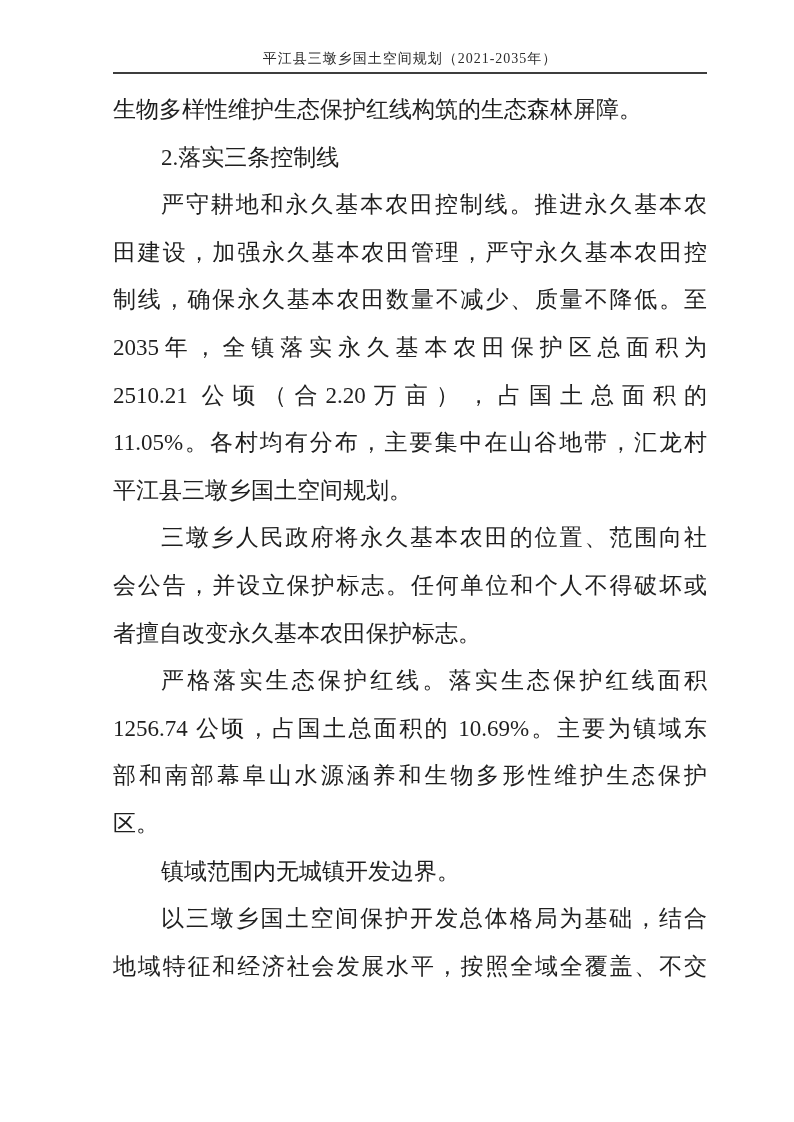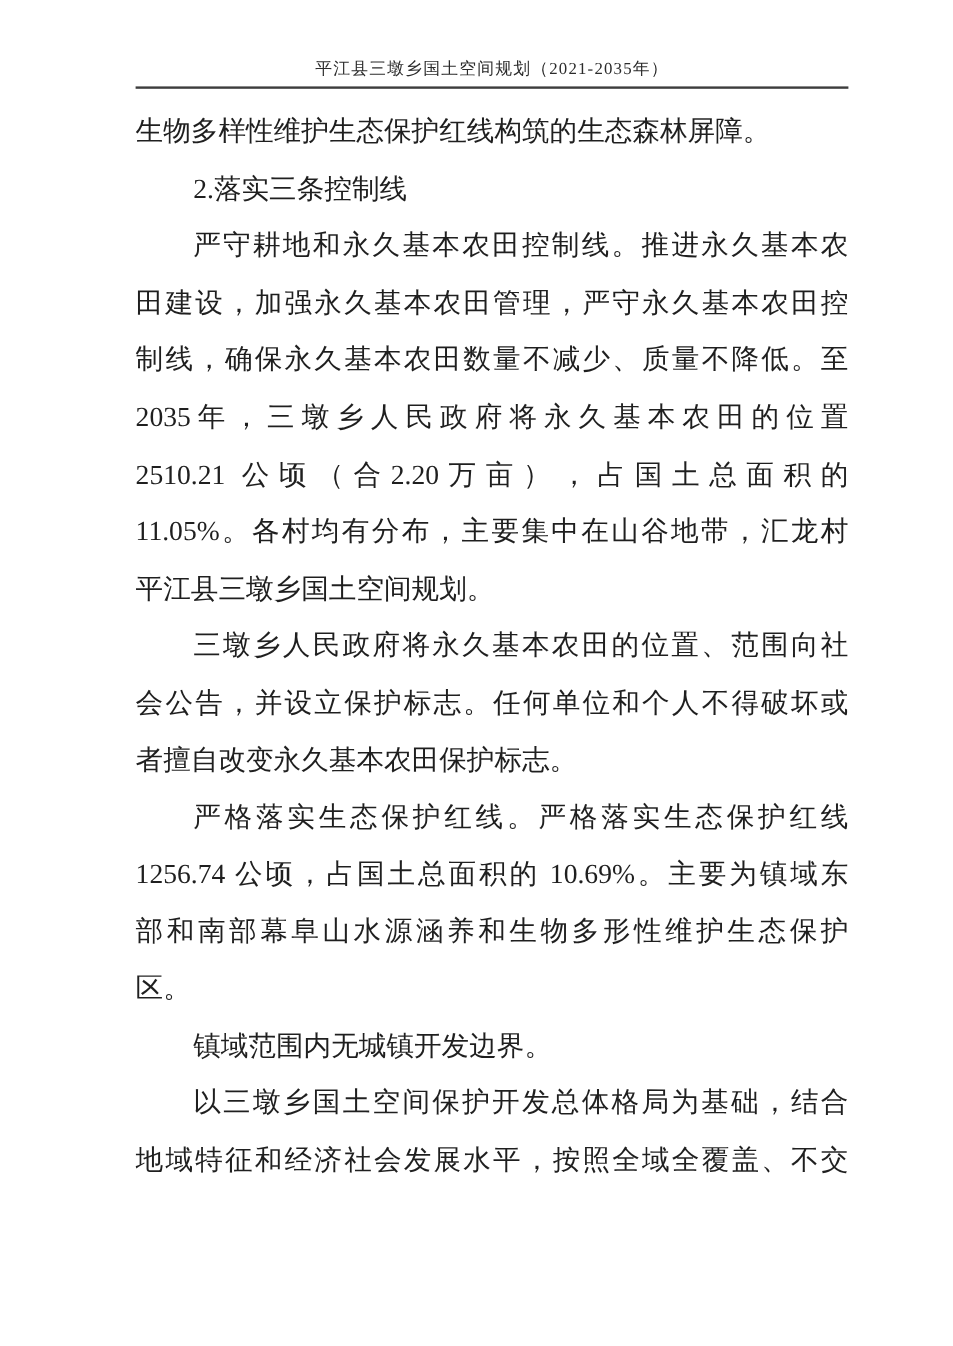--- a/index.html
+++ b/index.html
@@ -60,28 +60,28 @@
   <div class="header">
     <span>平江县三墩乡国土空间规划（2021-2035年）</span>
   </div>
 
   <div class="doc-body">
       <div class="line"><span class="seg-regular">生物多样性维护生态保护红线构筑的生态森林屏障。</span></div>
       <div class="line indent"><span class="seg-bold">2.落实三条控制线</span></div>
       <div class="line indent stretch"><span class="seg-bold">严守耕地和永久基本农田控制线。</span><span class="seg-regular">推进永久基本农</span></div>
       <div class="line stretch"><span class="seg-regular">田建设，加强永久基本农田管理，严守永久基本农田控</span></div>
       <div class="line stretch"><span class="seg-regular">制线，确保永久基本农田数量不减少、质量不降低。至</span></div>
-      <div class="line stretch"><span class="seg-regular">2035年，三墩乡人民政府将永久基本农田的位置</span></div>
+      <div class="line stretch"><span class="seg-regular">2035年，全镇落实永久基本农田保护区总面积为</span></div>
       <div class="line stretch"><span class="seg-regular">2510.21 公顷（合2.20万亩），占国土总面积的</span></div>
       <div class="line stretch"><span class="seg-regular">11.05%。各村均有分布，主要集中在山谷地带，汇龙村</span></div>
       <div class="line"><span class="seg-regular">平江县三墩乡国土空间规划。</span></div>
       <div class="line indent stretch"><span class="seg-regular">三墩乡人民政府将永久基本农田的位置、范围向社</span></div>
       <div class="line stretch"><span class="seg-regular">会公告，并设立保护标志。任何单位和个人不得破坏或</span></div>
       <div class="line"><span class="seg-regular">者擅自改变永久基本农田保护标志。</span></div>
-      <div class="line indent stretch"><span class="seg-bold">严格落实生态保护红线。</span><span class="seg-regular">严格落实生态保护红线</span></div>
+      <div class="line indent stretch"><span class="seg-bold">严格落实生态保护红线。</span><span class="seg-regular">落实生态保护红线面积</span></div>
       <div class="line stretch"><span class="seg-regular">1256.74 公顷，占国土总面积的 10.69%。主要为镇域东</span></div>
       <div class="line stretch"><span class="seg-regular">部和南部幕阜山水源涵养和生物多形性维护生态保护</span></div>
       <div class="line"><span class="seg-regular">区。</span></div>
       <div class="line indent"><span class="seg-bold">镇域范围内无城镇开发边界。</span></div>
       <div class="line indent stretch"><span class="seg-regular">以三墩乡国土空间保护开发总体格局为基础，结合</span></div>
       <div class="line stretch"><span class="seg-regular">地域特征和经济社会发展水平，按照全域全覆盖、不交</span></div>
     </div>
 </div>
 
 </body></html>

